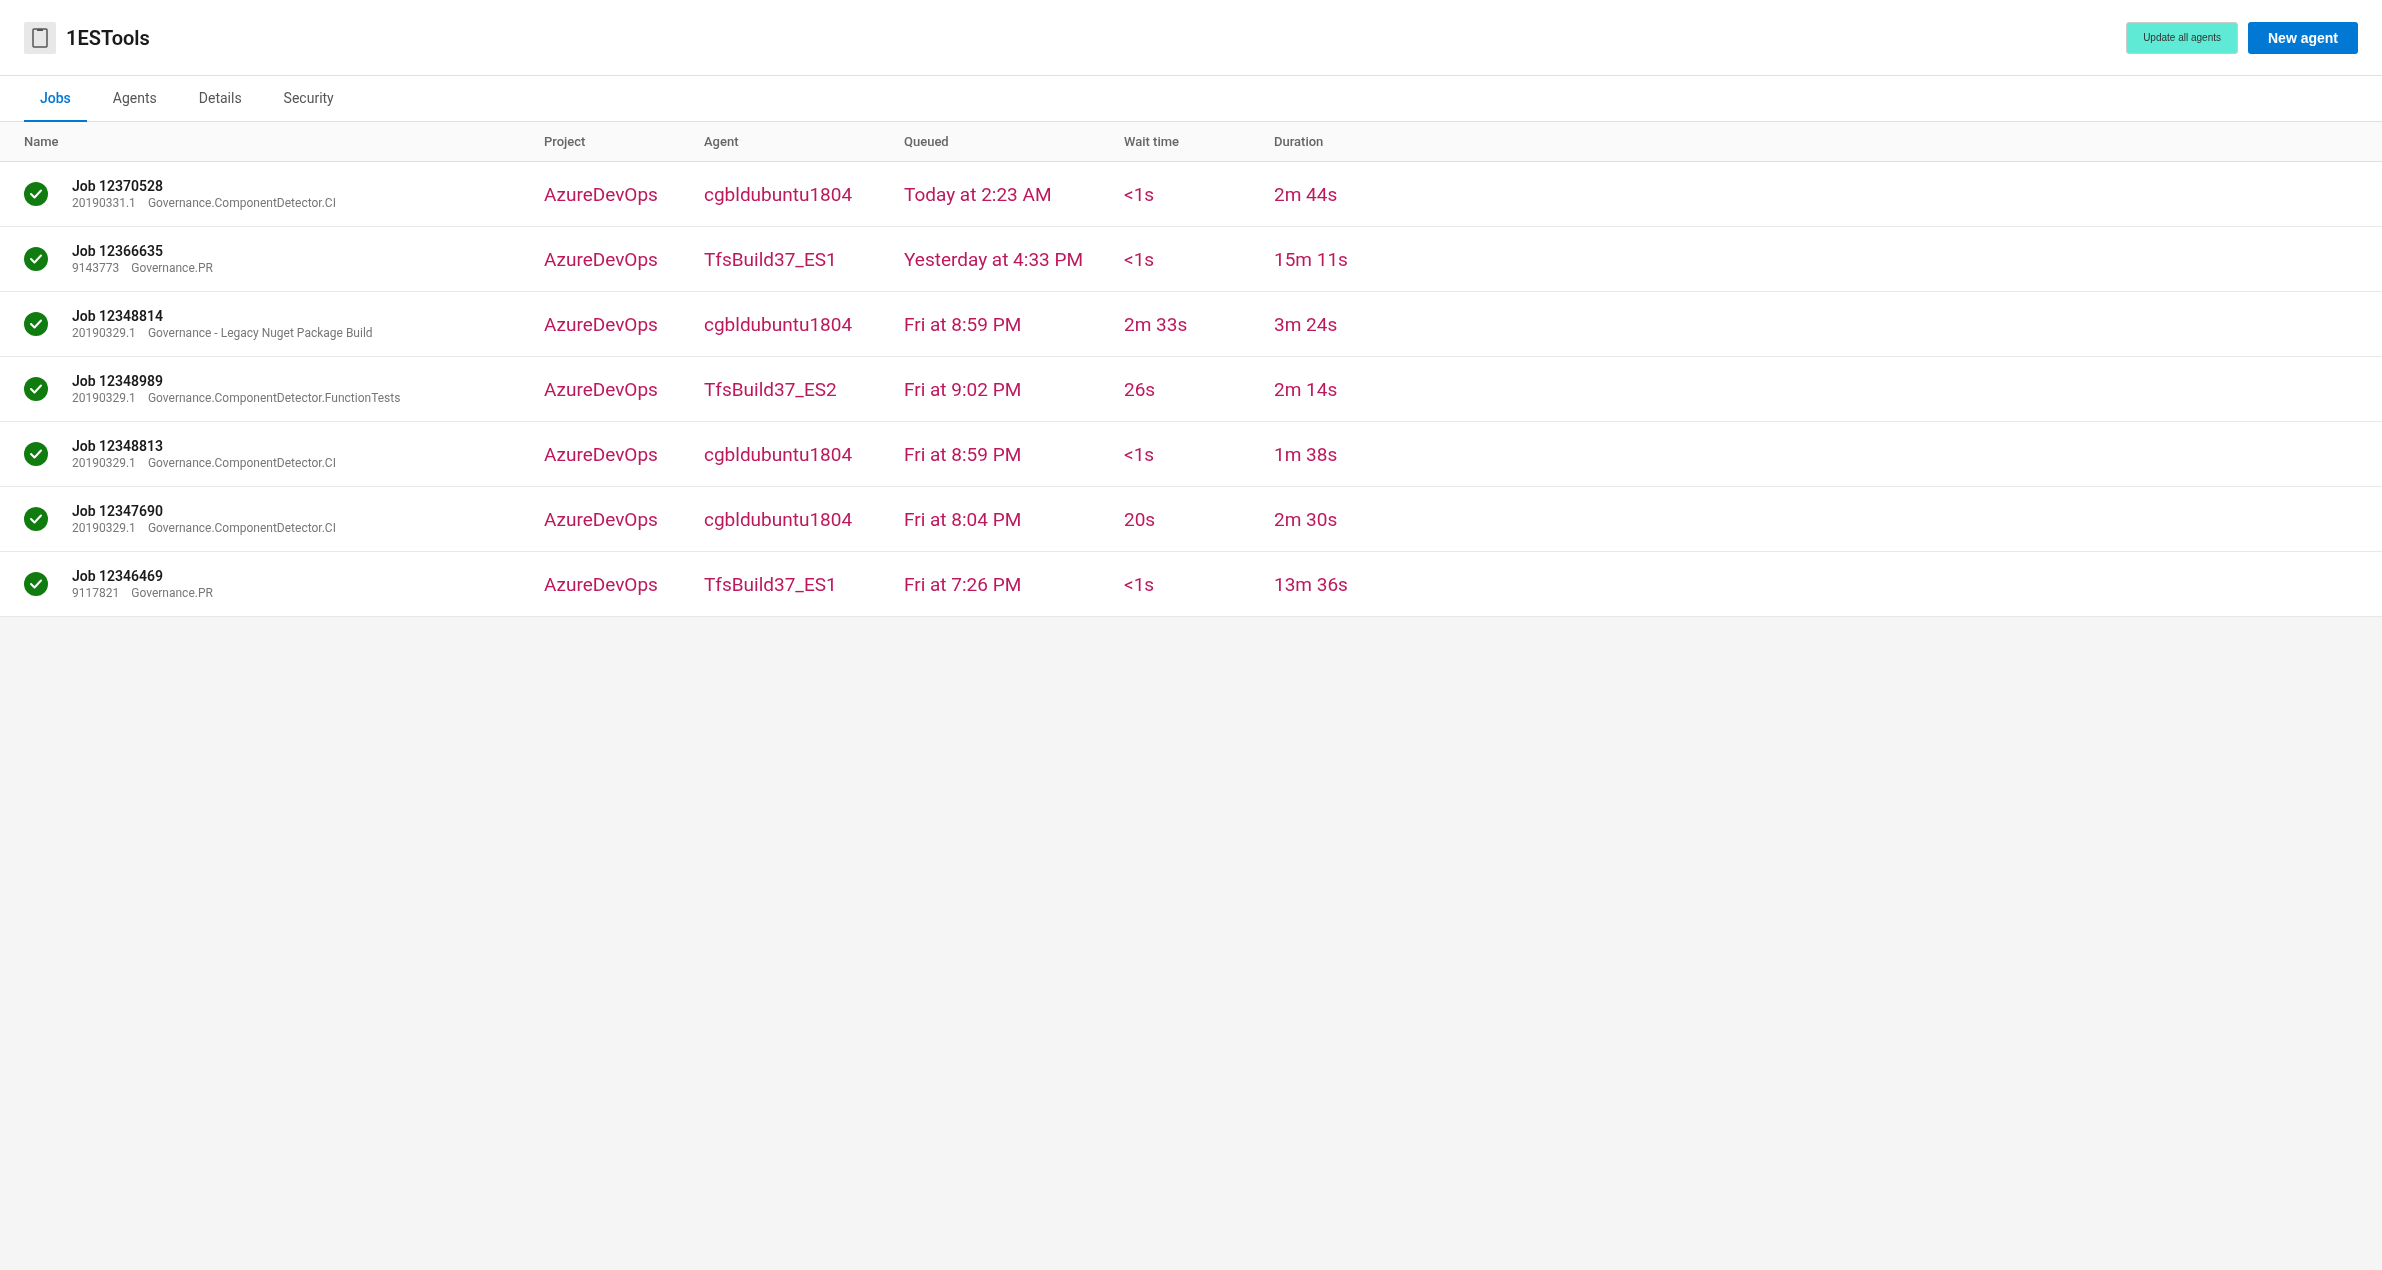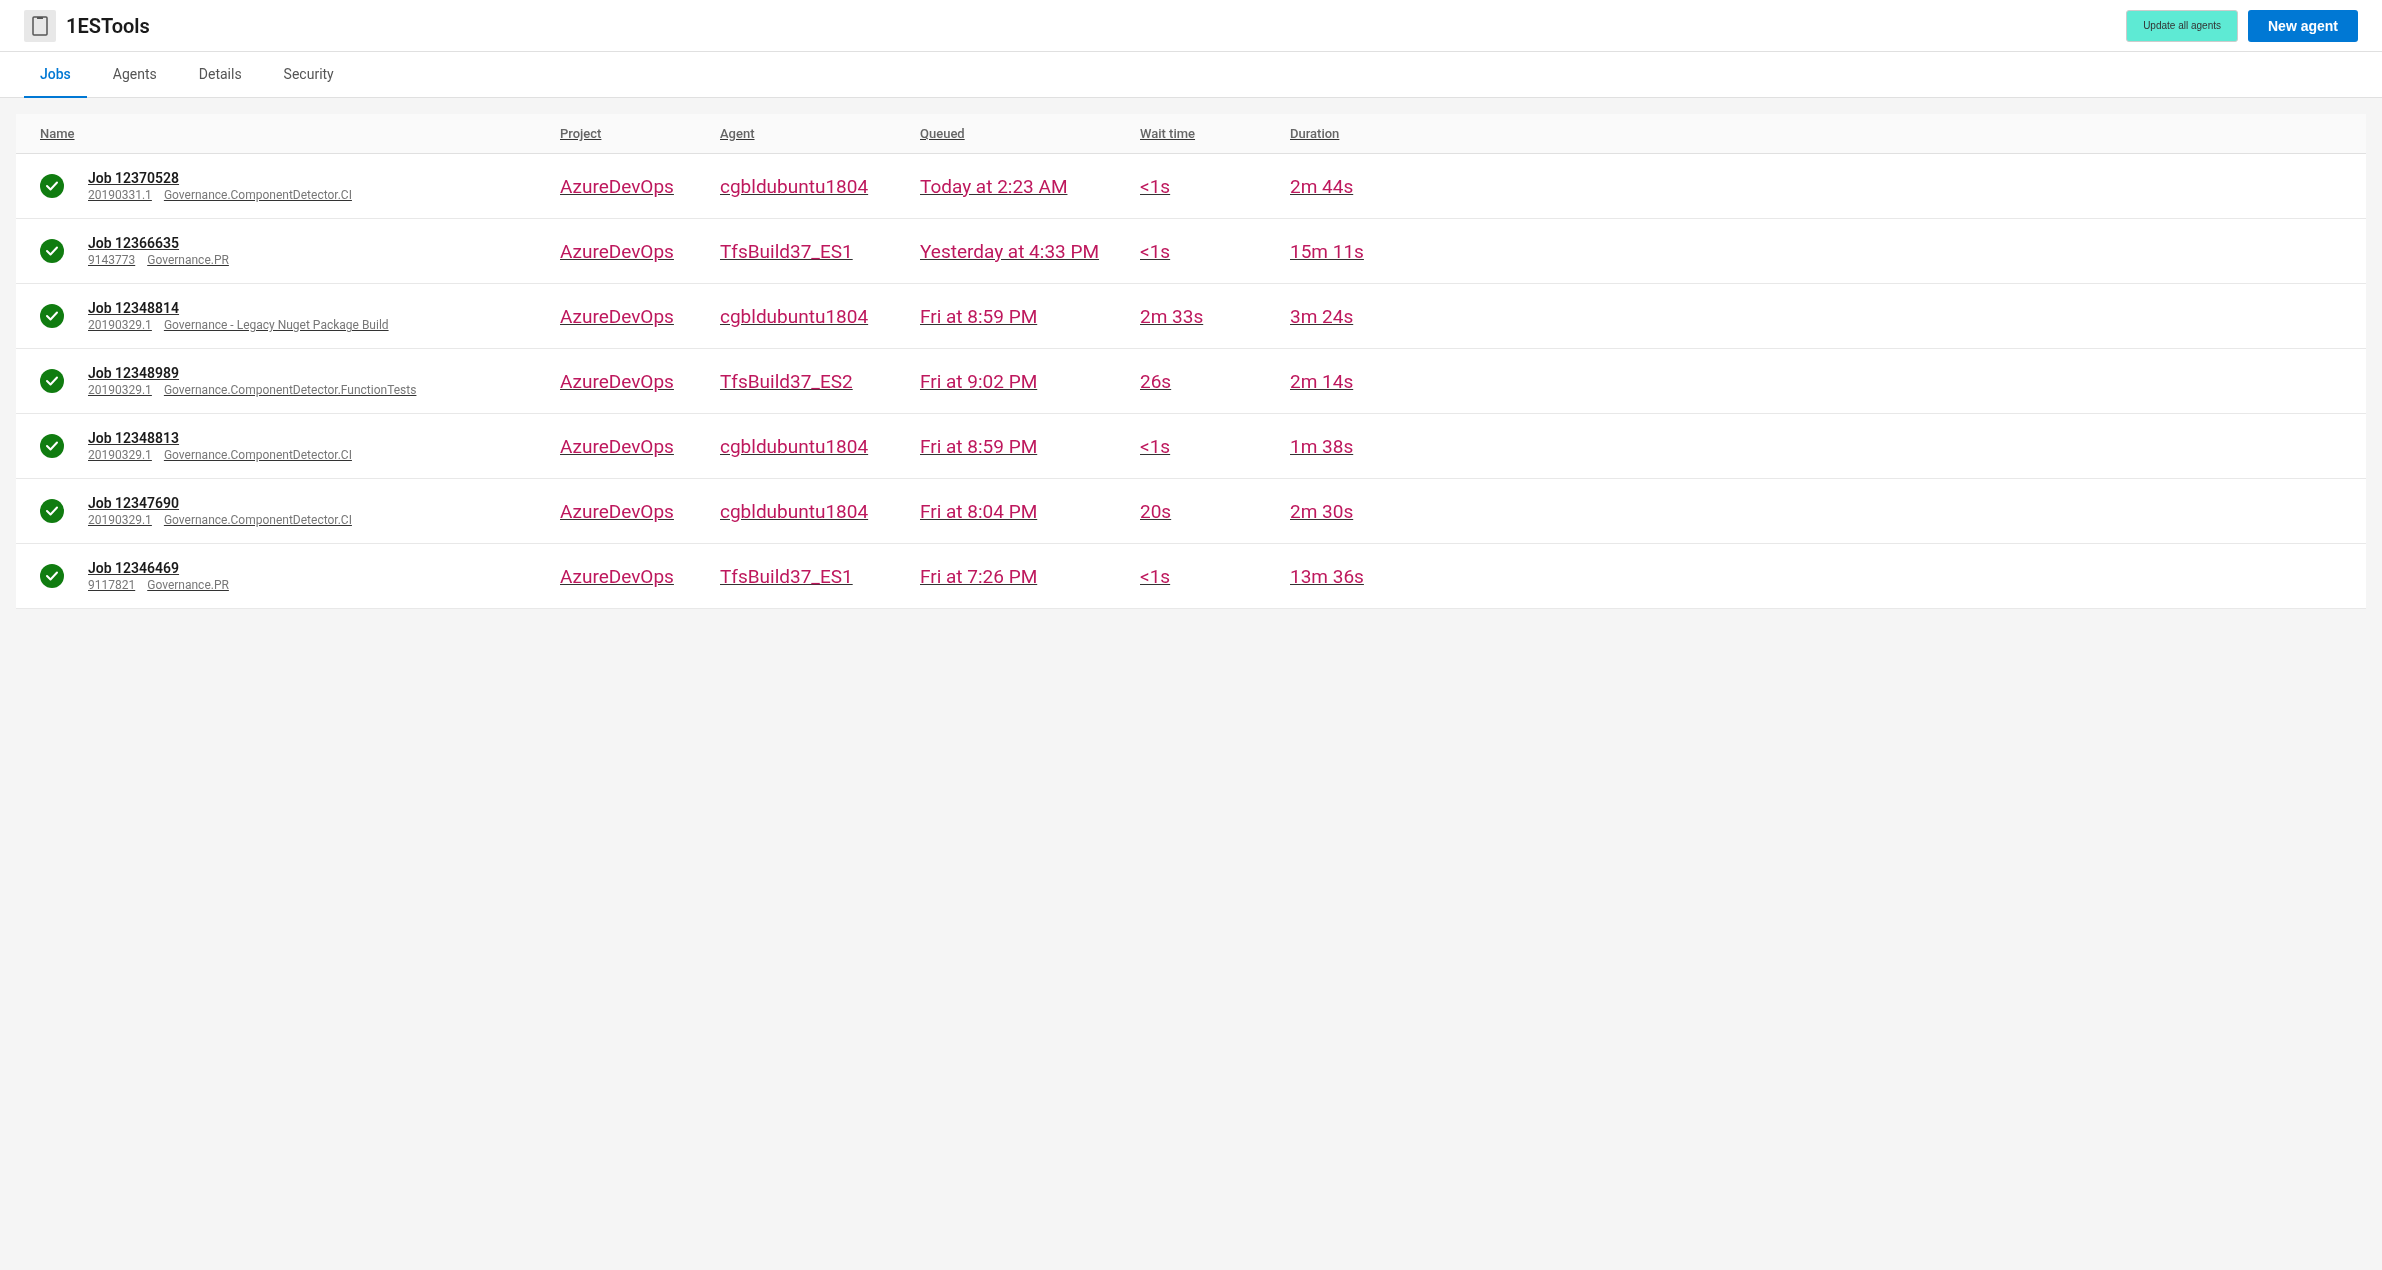--- a/index.html
+++ b/index.html
@@ -4,21 +4,21 @@
   <style>
     * { box-sizing: border-box; margin: 0; padding: 0; }
     body { font-family: -apple-system, BlinkMacSystemFont, 'Segoe UI', Roboto, sans-serif; background: #f5f5f5; color: #333; font-size: 14px; }
 
     .header {
       background: #fff;
       border-bottom: 1px solid #e0e0e0;
       padding: 0 24px;
       display: flex;
       align-items: center;
-      height: 52px;
+      height: 76px;
     }
     .header-logo {
       display: flex;
       align-items: center;
       gap: 10px;
       flex: 1;
     }
     .header-logo-icon {
       width: 32px;
       height: 32px;
@@ -74,23 +74,22 @@
       margin-bottom: -1px;
     }
     .nav-tab.active {
       color: #0078d4;
       border-bottom: 2px solid #0078d4;
       font-weight: 500;
     }
 
     .content {
       background: #fff;
-      margin: 16px;
+      margin: 0;
       padding: 0;
-      text-decoration: underline;
     }
 
     .table-container {
       width: 100%;
     }
 
     .table-header {
       display: grid;
       grid-template-columns: 520px 160px 200px 220px 150px 150px;
       padding: 12px 24px;

